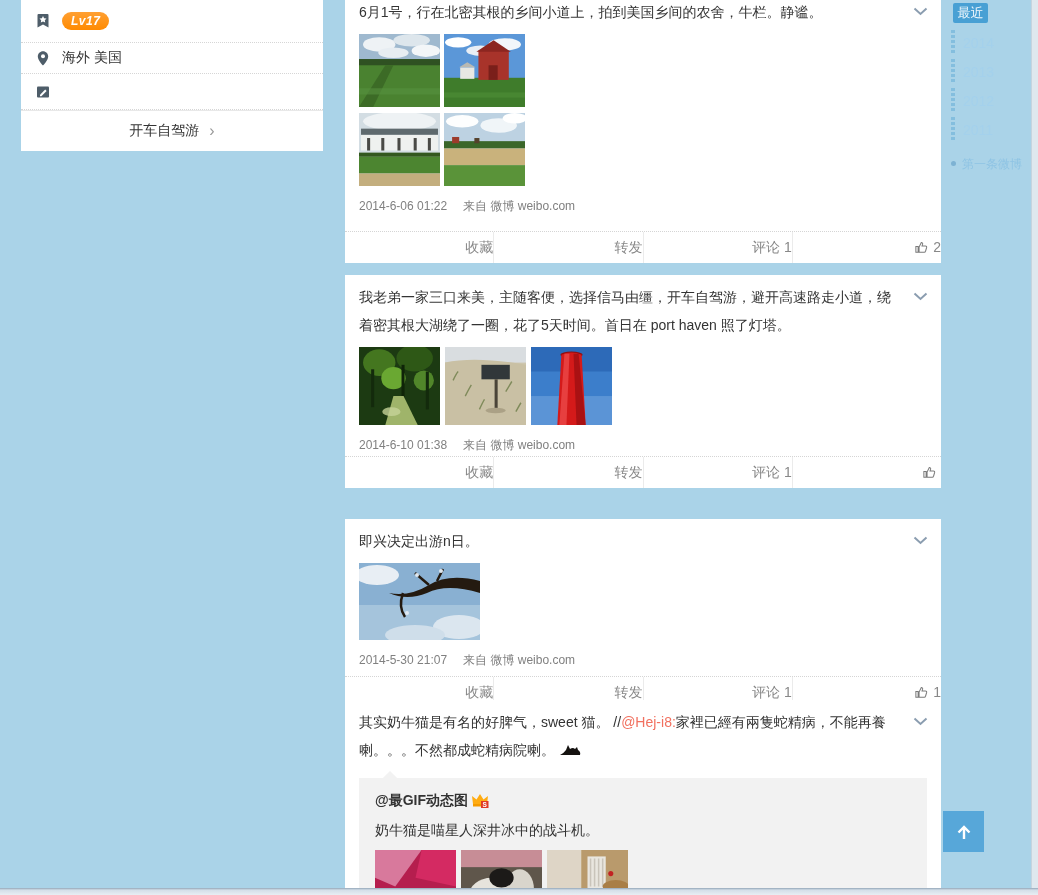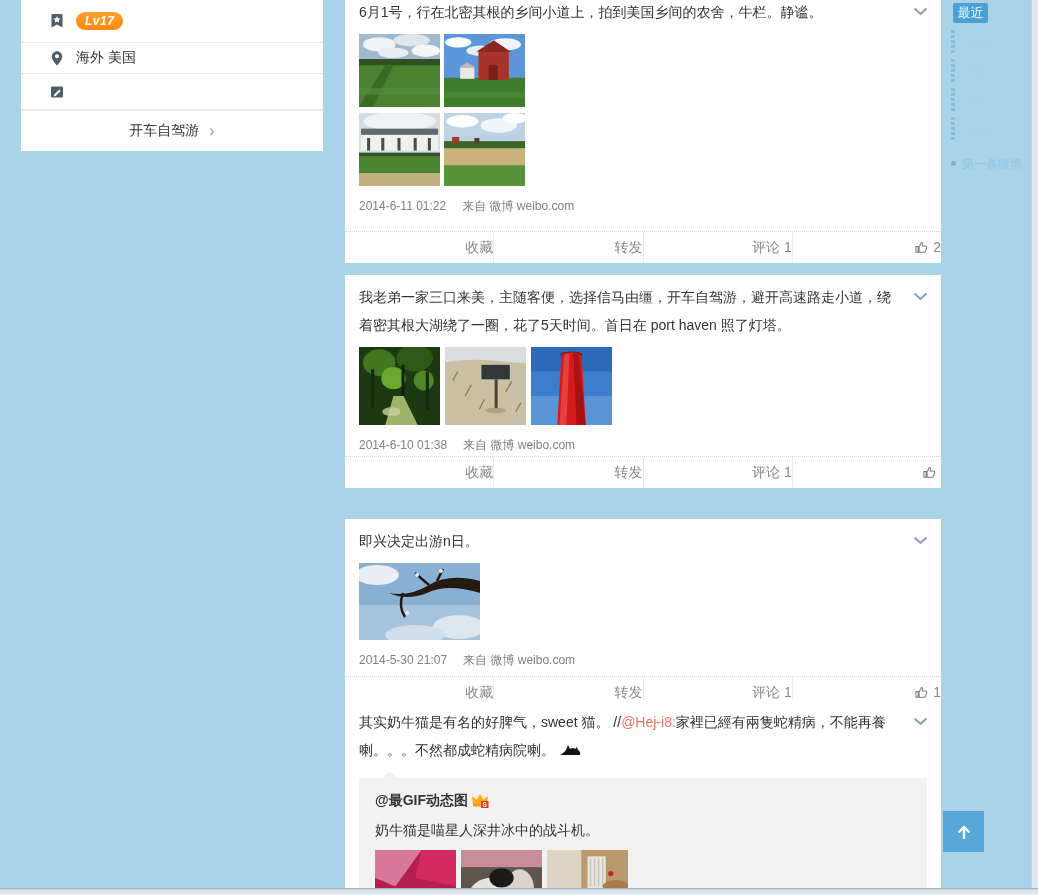--- a/index.html
+++ b/index.html
@@ -4,21 +4,21 @@
 <style>
   html,body{margin:0;padding:0;}
   body{
     position:relative;width:1038px;height:895px;overflow:hidden;
     background:#aad3e8;
     font-family:"Liberation Sans","DejaVu Sans",sans-serif;
     color:#333;
   }
   
   .profile-card{position:absolute;left:21px;top:0;width:302px;background:#fff;}
-  .info-row{display:flex;align-items:center;padding-left:28px;border-bottom:1px dotted #d6d6d6;font-size:14px;color:#333;}
+  .info-row{display:flex;align-items:center;padding-left:14px;border-bottom:1px dotted #d6d6d6;font-size:14px;color:#333;}
   .info-row .icon16{width:16px;height:16px;margin-right:11px;flex:none;}
   .row-level{height:42px;border-bottom:1px dotted #d6d6d6;}
   .row-location{height:30px;}
   .row-intro{height:35px;}
   .row-tags{height:38px;border-bottom:none;}
   .lv-pill{display:inline-block;background:linear-gradient(#ffa033,#ff8a00);color:#fff;font-size:12px;font-style:italic;font-weight:bold;padding:2px 9px;border-radius:10px;letter-spacing:.5px;cursor:pointer;}
   .tags-label{color:#999;}
   .tag-link{color:#f0734f;margin-left:7px;cursor:pointer;text-decoration:none;}
   .card-footer{height:40px;border-top:1px solid #e8e8e8;display:flex;align-items:center;justify-content:center;font-size:14px;cursor:pointer;}
   .card-footer .arrow{color:#999;margin-left:10px;font-size:16px;line-height:1;}
@@ -164,21 +164,21 @@
           <ellipse cx="70" cy="5" rx="12" ry="5" fill="#fff"></ellipse>
           <rect y="27" width="80" height="7" fill="#3a6629"></rect>
           <rect x="8" y="23" width="7" height="6" fill="#9c3b2b"></rect>
           <rect x="30" y="24" width="5" height="5" fill="#54412c"></rect>
           <rect y="34" width="80" height="16" fill="#c9b27c"></rect>
           <rect y="50" width="80" height="20" fill="#5a9339"></rect>
         </svg>
     </span>
   </div>
   <div class="meta">
-    <span>2014-6-11 01:22</span><span class="src">来自 微博 weibo.com</span>
+    <span>2014-6-06 01:22</span><span class="src">来自 微博 weibo.com</span>
   </div>
   <div class="action-bar">
     <div class="action">收藏</div>
     <div class="action">转发</div>
     <div class="action">评论 1</div>
     <div class="action">
       <svg width="15" height="15" viewBox="0 0 16 16">
           <path d="M2 7h2.4v6H2zM5.4 13V7.6L7.8 2.6c1 0 1.7.9 1.4 1.9L8.6 6.3h3.6c.9 0 1.5.8 1.3 1.6l-1.2 4.1c-.2.6-.7 1-1.3 1z" fill="none" stroke="#7a7a7a" stroke-width="1.1"></path>
         </svg><span>2</span>
     </div>

